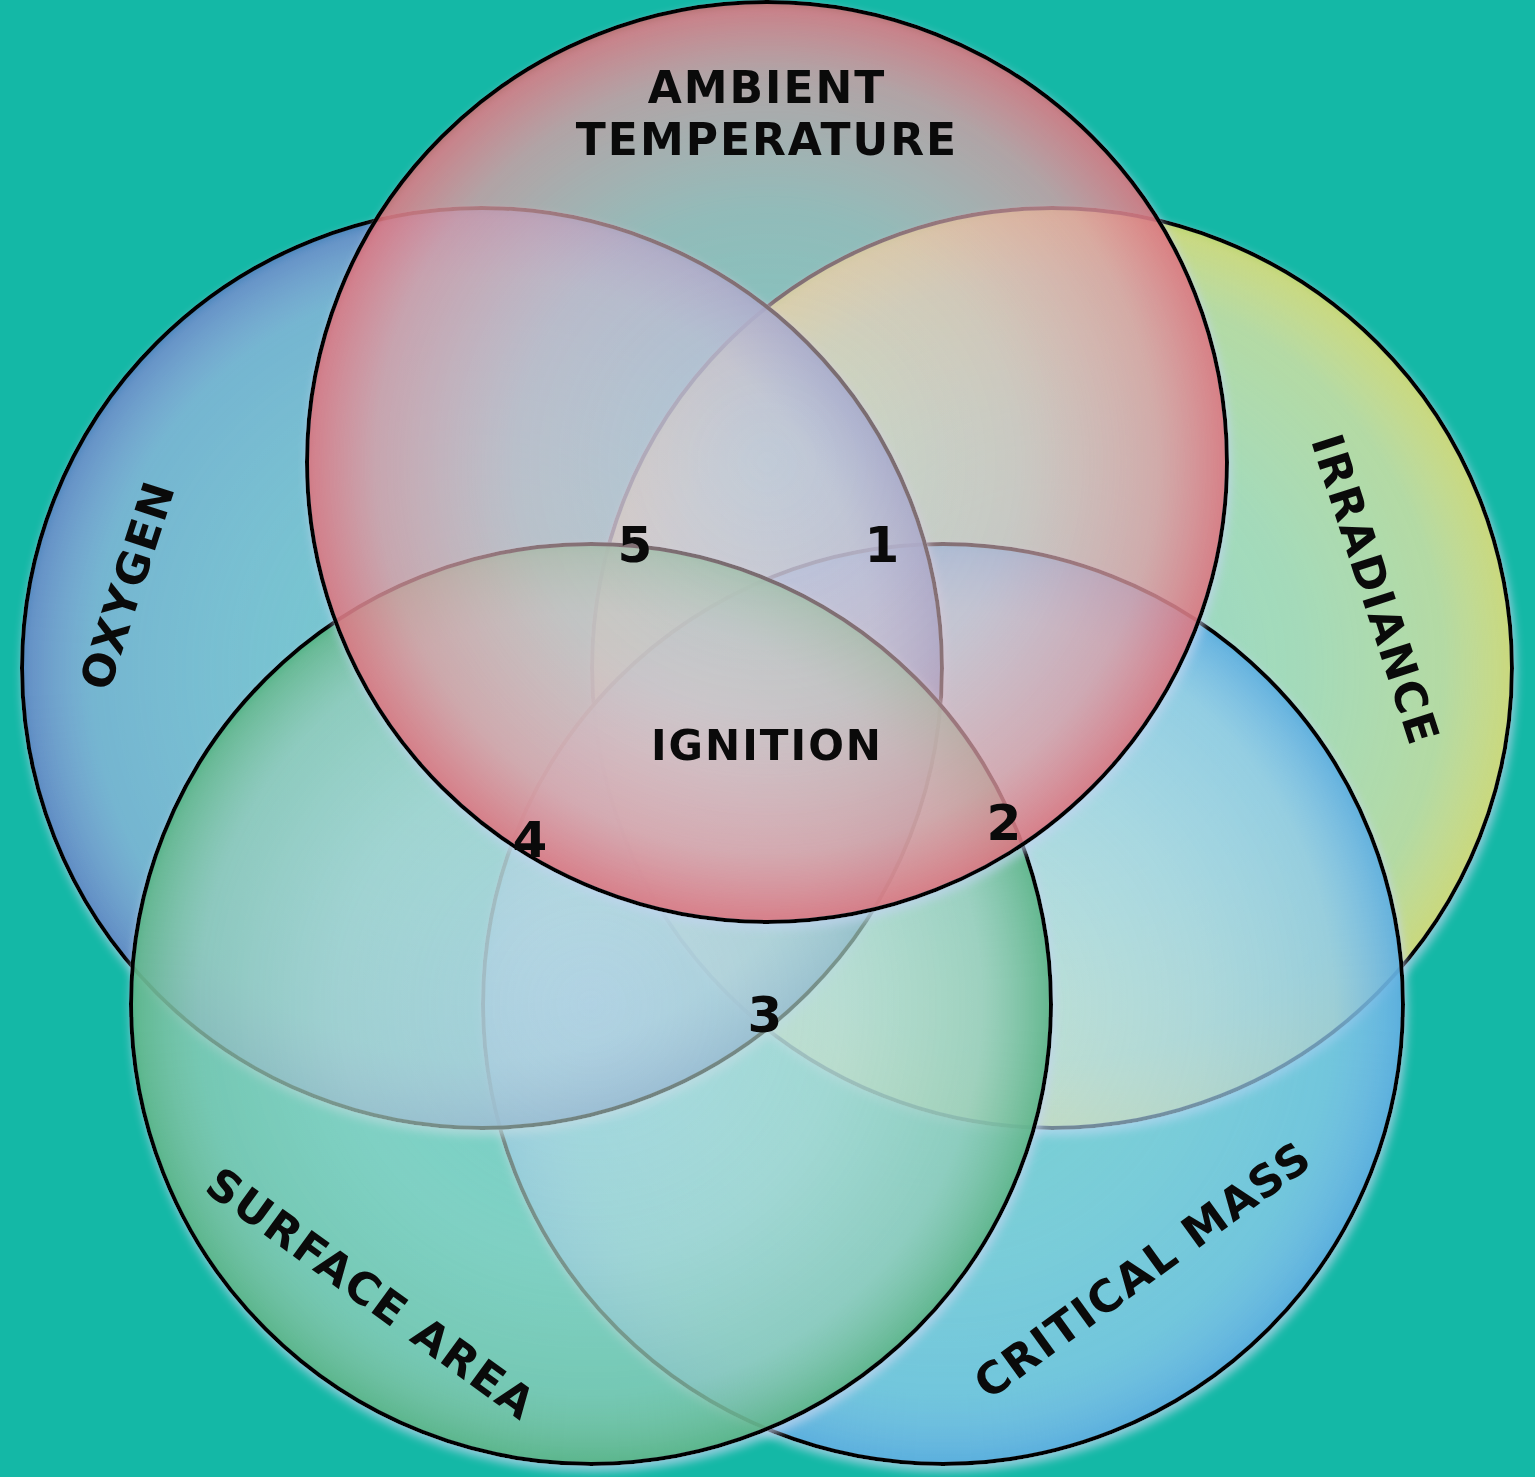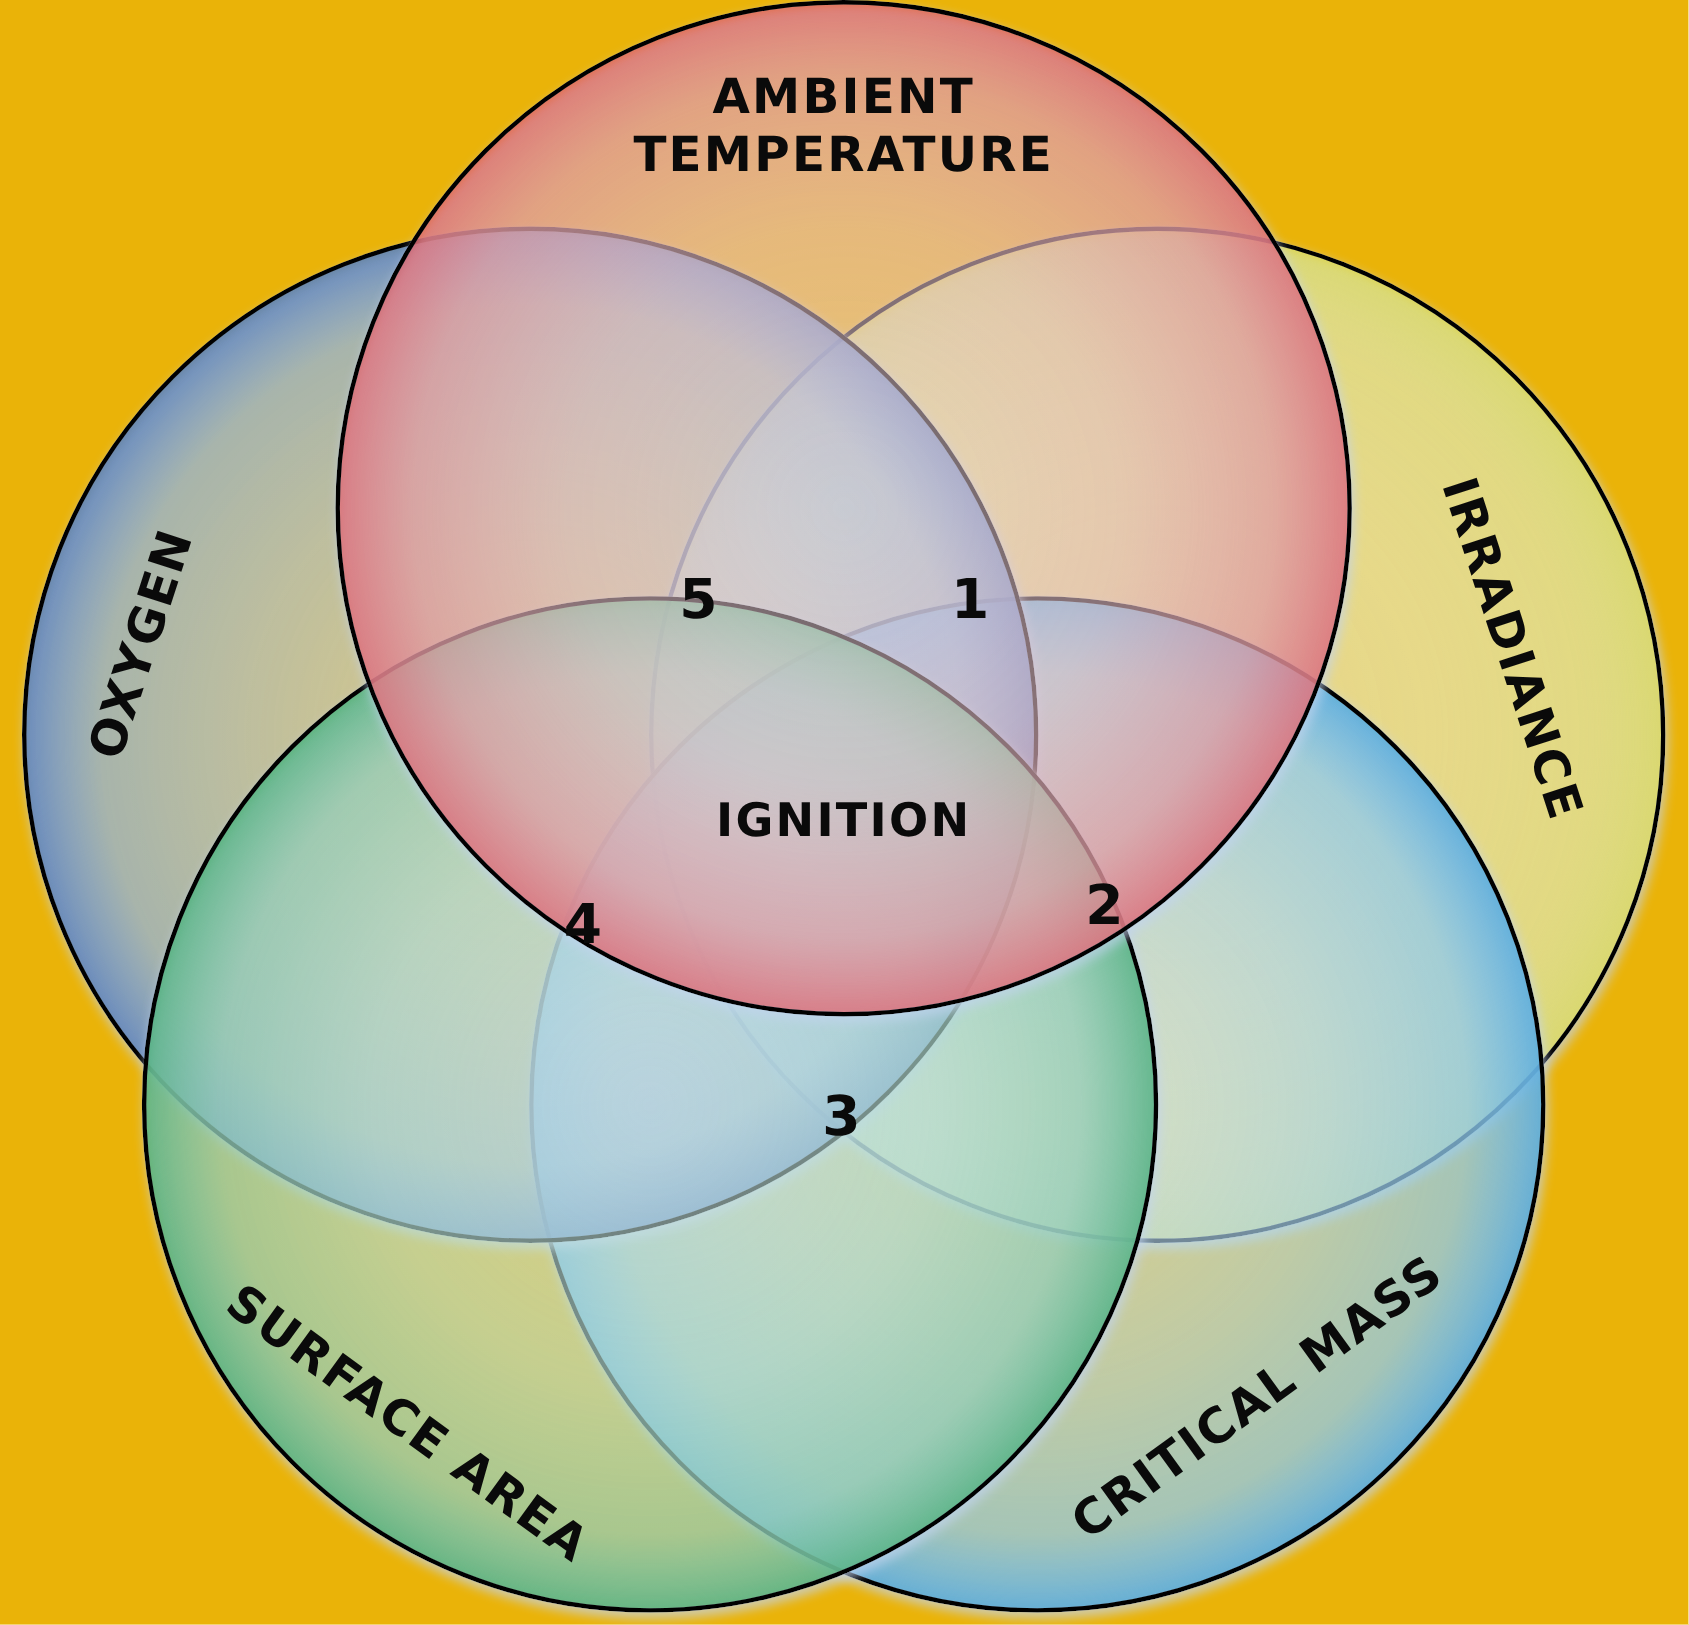--- a/index.html
+++ b/index.html
@@ -4,21 +4,21 @@
 <style>
   html, body {
     margin: 0;
     padding: 0;
     background: #FFFFFF;
   }
   .stage {
     width: 1535px;
     height: 1477px;
     position: relative;
-    background: #eab308;
+    background: #14b8a6;
     overflow: hidden;
   }
   svg { display: block; }
   .venn-circle {
     stroke-width: 4px;
   }
   .set-label, .center-label, .region-number {
     font-family: "DejaVu Sans", "Liberation Sans", sans-serif;
     font-weight: 700;
     fill: #0A0A0A;

